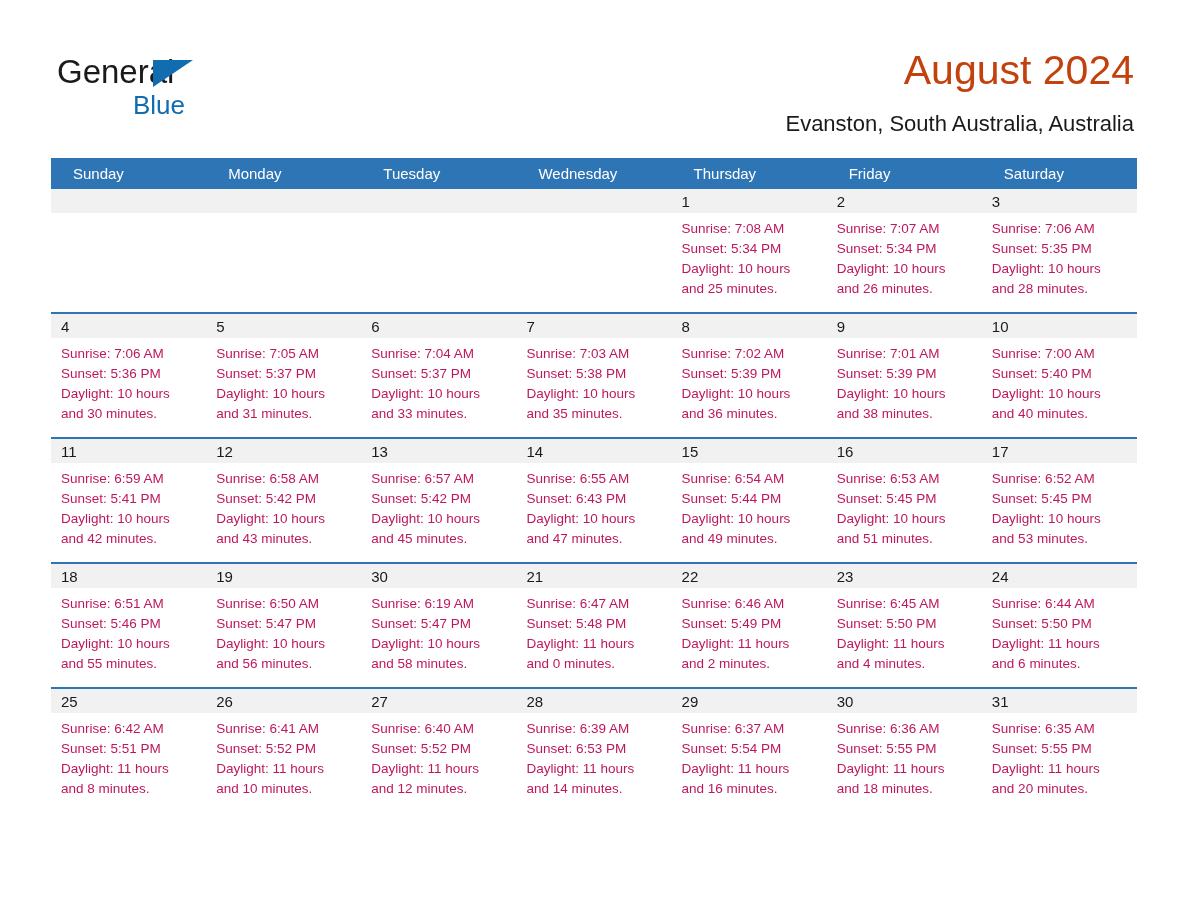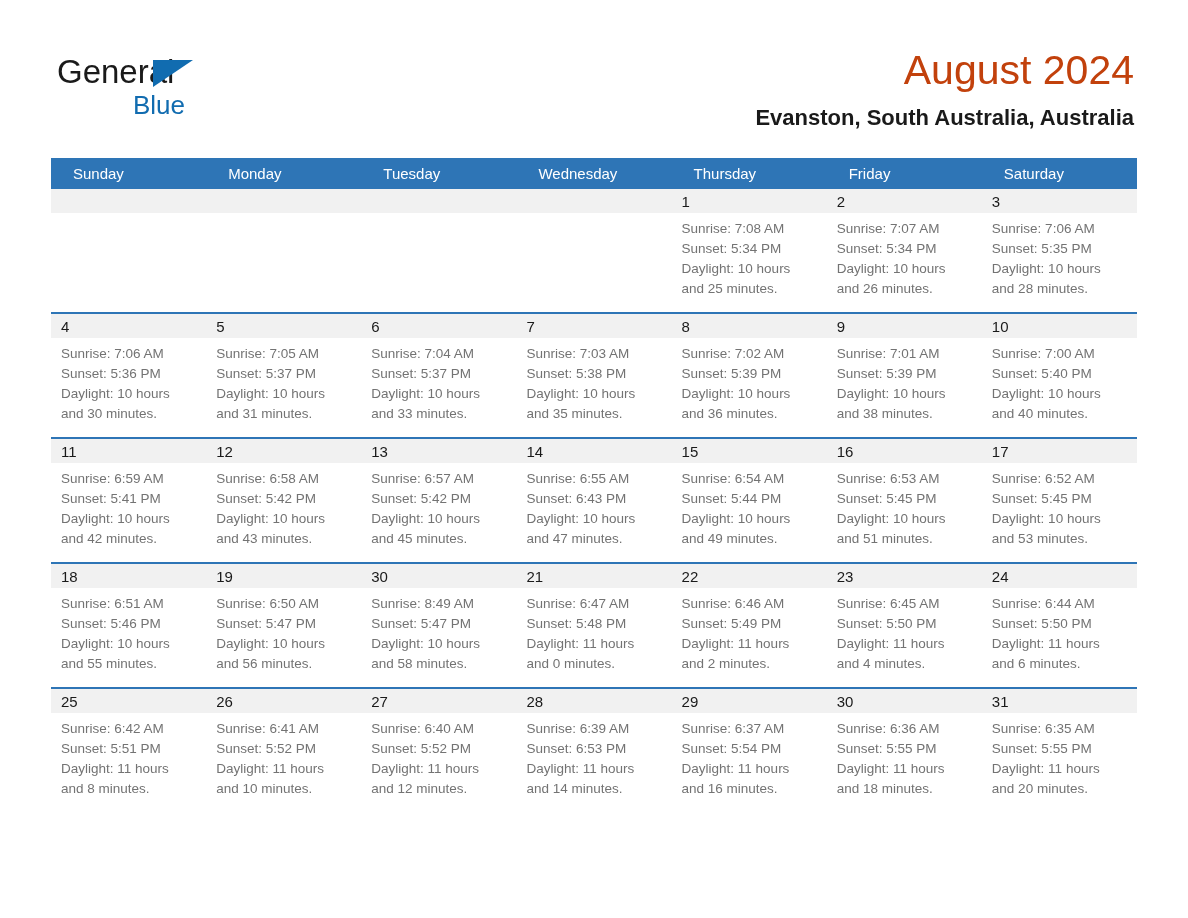--- a/index.html
+++ b/index.html
@@ -71,24 +71,24 @@
   }
   .month-title {
     font-size: 41px;
     font-weight: normal;
     color: #c2410c;
     line-height: 52px;
     white-space: nowrap;
   }
   .location {
     font-size: 22px;
-    font-weight: bold;
+    font-weight: normal;
     color: #1a1a1a;
     line-height: 30px;
-    margin-top: 7px;
+    margin-top: 13px;
     white-space: nowrap;
   }
 
   
   .calendar {
     position: absolute;
     left: 51px;
     top: 158px;
     width: 1086px;
     border-collapse: collapse;
@@ -127,21 +127,21 @@
     color: #1a1a1a;
     line-height: 20px;
   }
   .cell-empty .daynum-band {
     background: #f1f1f1;
   }
   .cell-info {
     padding: 6px 8px 0 10px;
     font-size: 13.5px;
     line-height: 20px;
-    color: #737373;
+    color: #be185d;
   }
   .cell-info div {
     white-space: nowrap;
   }
 </style>
 </head>
 <body>
 
 <div class="page">
 
@@ -410,21 +410,21 @@
                 <div>Sunset: 5:47 PM</div>
                 <div>Daylight: 10 hours</div>
                 <div>and 56 minutes.</div>
               </div>
             </div>
           </td>
           <td>
             <div class="cell-inner">
               <div class="daynum-band">30</div>
               <div class="cell-info">
-                <div>Sunrise: 8:49 AM</div>
+                <div>Sunrise: 6:19 AM</div>
                 <div>Sunset: 5:47 PM</div>
                 <div>Daylight: 10 hours</div>
                 <div>and 58 minutes.</div>
               </div>
             </div>
           </td>
           <td>
             <div class="cell-inner">
               <div class="daynum-band">21</div>
               <div class="cell-info">

